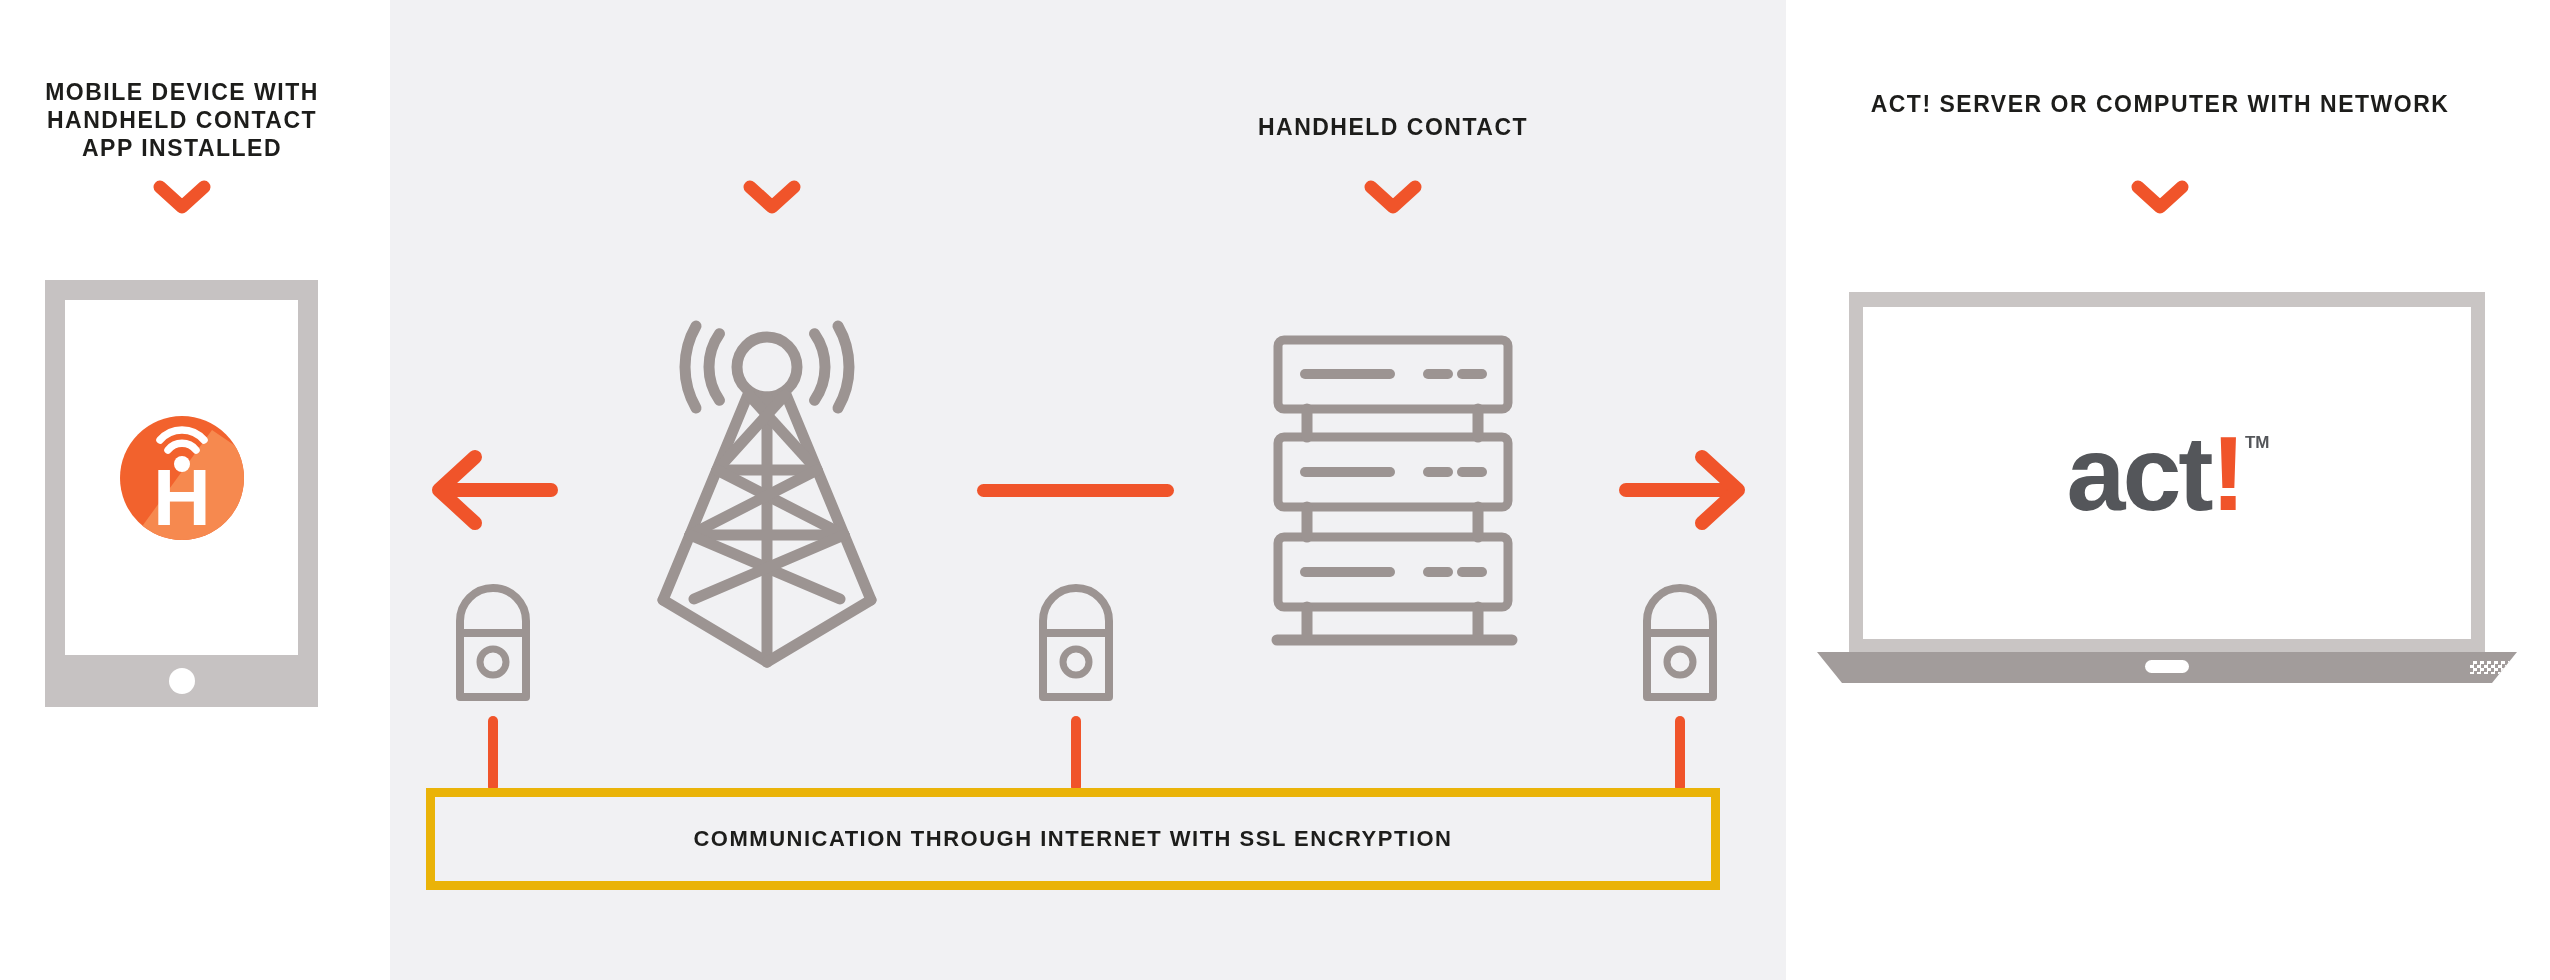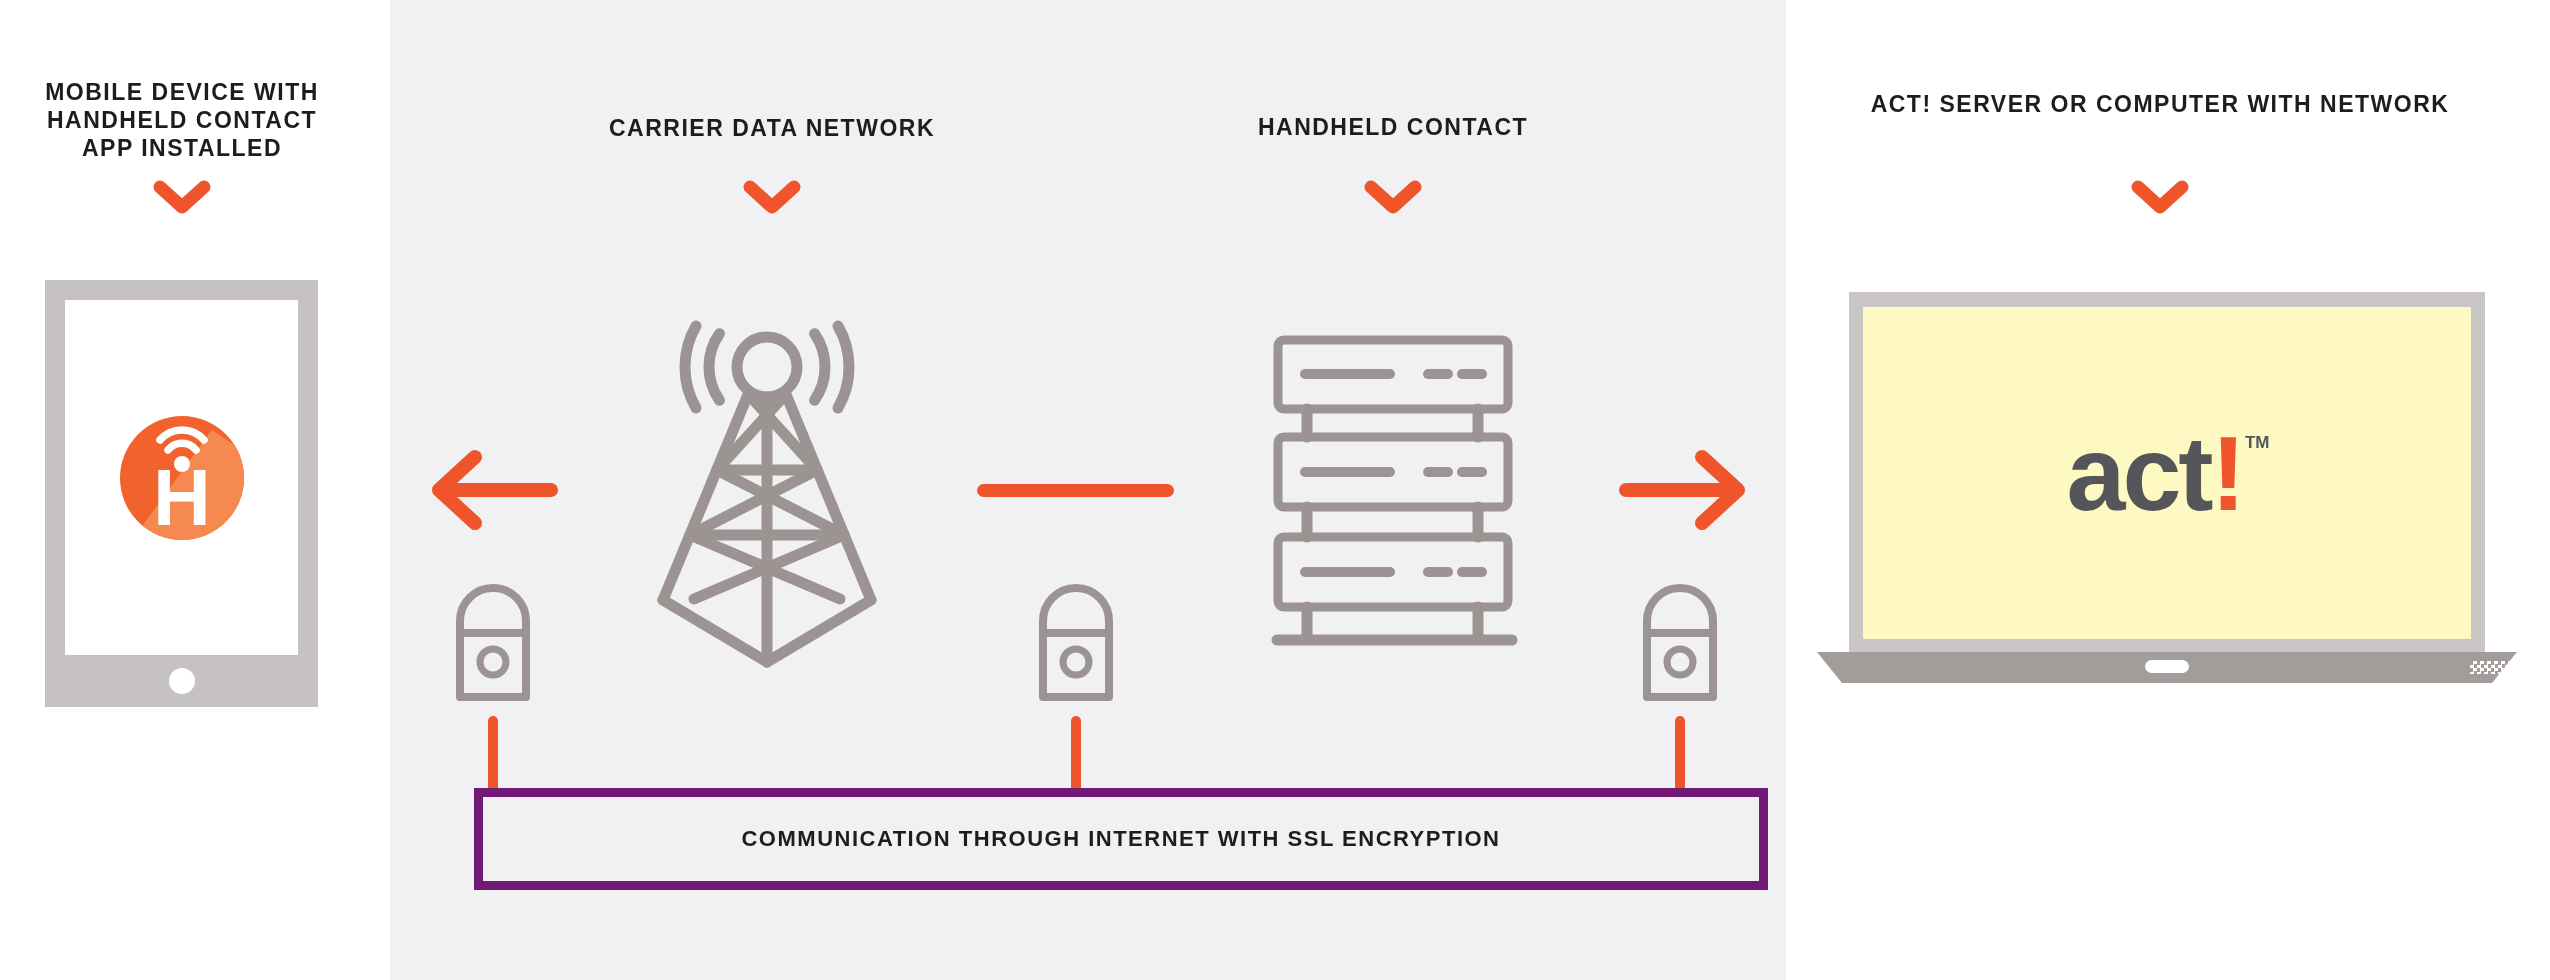--- a/index.html
+++ b/index.html
@@ -10,55 +10,54 @@
           letter-spacing:1.5px;color:#1D1D1B;white-space:nowrap;}
   .hlabel span{display:block;}
   .chev{position:absolute;width:60px;height:40px;}
   
   .phone{position:absolute;left:45px;top:280px;width:273px;height:427px;background:#C6C2C2;}
   .phone-screen{position:absolute;left:20px;top:20px;width:233px;height:355px;background:#ffffff;}
   .home-btn{position:absolute;left:124px;top:388px;width:26px;height:26px;border-radius:50%;background:#ffffff;}
   .hc-logo{position:absolute;left:72px;top:133px;}
   
   .laptop-frame{position:absolute;left:1849px;top:292px;width:636px;height:360px;background:#C9C5C4;}
-  .laptop-screen{position:absolute;left:14px;top:15px;width:608px;height:332px;background:#fef9c3;
+  .laptop-screen{position:absolute;left:14px;top:15px;width:608px;height:332px;background:#ffffff;
                  display:flex;align-items:center;justify-content:center;}
   .laptop-base{position:absolute;left:1817px;top:652px;width:700px;height:31px;background:#A29C9B;
                -webkit-clip-path:polygon(0 0,100% 0,calc(100% - 25px) 100%,25px 100%);
                clip-path:polygon(0 0,100% 0,calc(100% - 25px) 100%,25px 100%);}
   .base-notch{position:absolute;left:328px;top:8px;width:44px;height:13px;border-radius:7px;background:#ffffff;}
   .base-vents{position:absolute;left:653px;top:9px;width:40px;height:13px;
               background:repeating-conic-gradient(#ffffff 0% 25%,transparent 0% 50%);
               background-size:7px 7px;}
   .act-logo{font-weight:700;font-size:106px;letter-spacing:-3px;color:#54565A;line-height:1;white-space:nowrap;}
   .act-logo .bang{color:#F0542A;}
   .act-logo .tm{font-size:17px;letter-spacing:0;position:relative;top:-62px;left:2px;color:#54565A;}
   
   .stub{position:absolute;width:10px;height:76px;top:716px;background:#F0542A;border-radius:5px;}
   .midline{position:absolute;left:977px;top:484px;width:197px;height:13px;border-radius:7px;background:#F0542A;}
   
   .ssl-box{position:absolute;left:426px;top:788px;width:1294px;height:102px;box-sizing:border-box;
-           border:9px solid #701a75;display:flex;align-items:center;justify-content:center;margin-left:48px;}
+           border:9px solid #eab308;display:flex;align-items:center;justify-content:center;}
   .ssl-text{font-weight:700;font-size:22px;letter-spacing:1.5px;color:#1D1D1B;white-space:nowrap;}
   svg{display:block;}
 </style>
 </head>
 <body>
 
 <div class="canvas">
 
   <div class="panel"></div>
 
   <div class="hlabel" style="left:-68px;top:78px;width:500px;">
     <span>MOBILE DEVICE WITH</span>
     <span>HANDHELD CONTACT</span>
     <span>APP INSTALLED</span>
   </div>
   <div class="hlabel" style="left:522px;top:114px;width:500px;">
-    <span>CARRIER DATA NETWORK</span>
   </div>
   <div class="hlabel" style="left:1143px;top:113px;width:500px;">
     <span>HANDHELD CONTACT</span>
   </div>
   <div class="hlabel" style="left:1830px;top:78px;width:660px;margin-top:12px;">
     <span>ACT! SERVER OR COMPUTER WITH NETWORK</span>
   </div>
 
   <svg class="chev" style="left:152px;top:177px;" viewBox="0 0 60 40">
     <path d="M8,10 L30,30 L52,10" fill="none" stroke="#F0542A" stroke-width="13" stroke-linecap="round" stroke-linejoin="round"></path>

